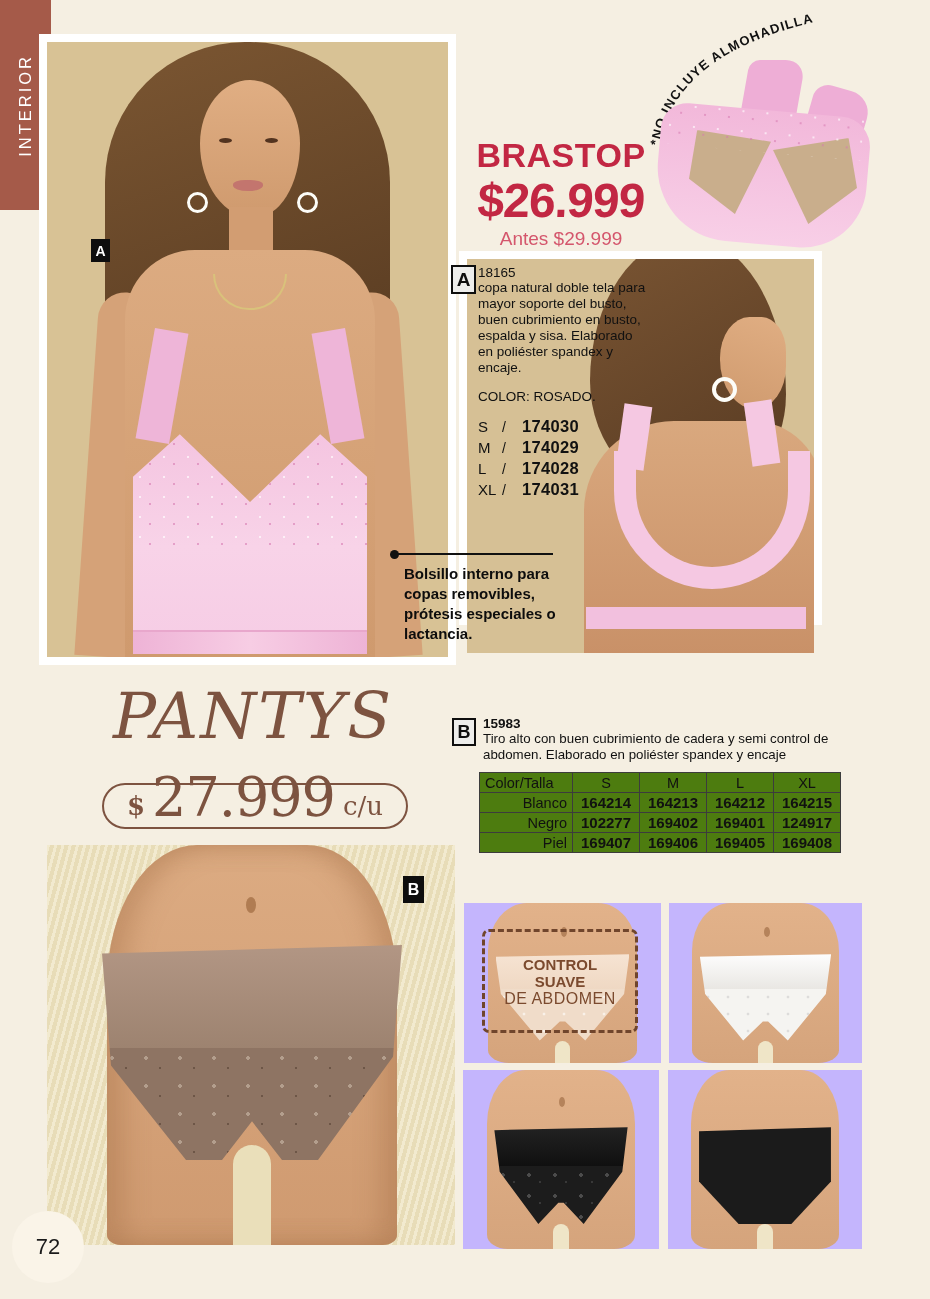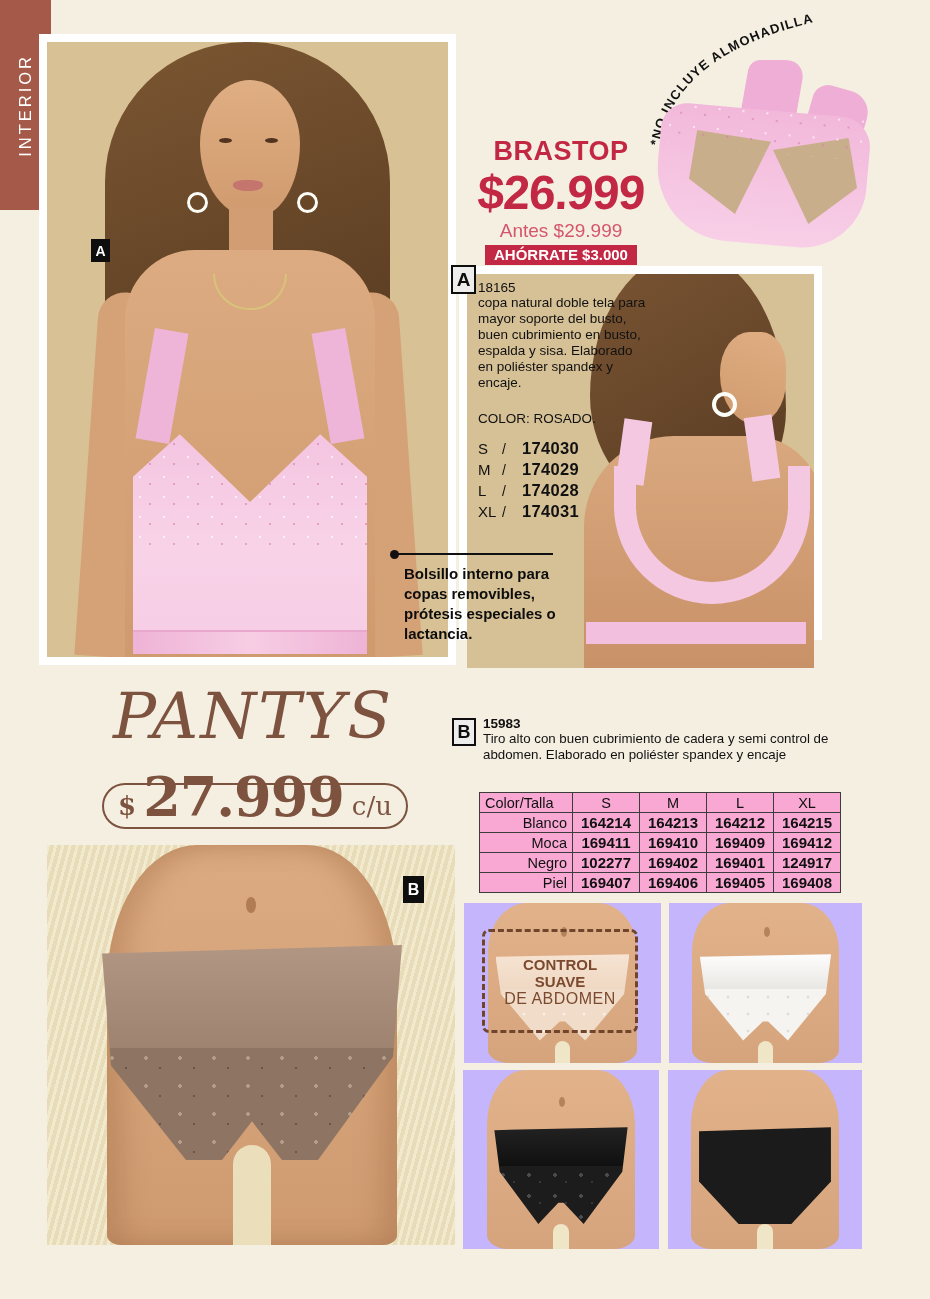--- a/index.html
+++ b/index.html
@@ -47,21 +47,21 @@
   .f-strap{width:34px;height:112px;background:#eeb5d8;}
   .f-bra{left:86px;top:388px;width:234px;height:212px;
     background:linear-gradient(180deg,#f4c4e0 0%,#f8d3e8 55%,#f6cde5);
     clip-path:polygon(0 22%,20% 2%,50% 34%,80% 2%,100% 22%,100% 100%,0 100%);}
   .f-bra-lace{left:0;top:0;width:100%;height:118px;opacity:.95;}
   .f-band{left:86px;top:588px;width:234px;height:22px;border-top:2px solid #e8a7cc;
     background:linear-gradient(90deg,#eeb3d6,#f7cde4,#eeb3d6);}
 
   
   .promo{left:455px;top:136px;width:212px;text-align:center;}
-  .promo-title{font-size:27px;font-weight:bold;color:#c22743;letter-spacing:.5px;}
+  .promo-title{font-size:34px;font-weight:bold;color:#c22743;letter-spacing:.5px;}
   .promo-price{font-size:48px;font-weight:bold;color:#c22743;letter-spacing:-1px;
     transform:skewX(-3deg);margin-top:-2px;}
   .promo-before{font-size:19px;color:#d4566c;margin-top:0;}
   .promo-badge{display:inline-block;background:#c22743;color:#fff;font-weight:bold;
     font-size:15px;padding:1px 9px 2px;margin-top:3px;}
   .curve-note{left:575px;top:10px;}
 
   
   .bra-flat{left:655px;top:58px;width:220px;height:200px;}
   .bw-strap-l{left:88px;top:2px;width:56px;height:78px;border-radius:10px 20px 0 0;
@@ -74,21 +74,21 @@
   .bw-pad-l{left:34px;top:72px;width:82px;height:84px;border-radius:10px;
     clip-path:polygon(10% 0,100% 14%,56% 100%,0 58%);}
   .bw-pad-r{left:118px;top:80px;width:84px;height:86px;border-radius:10px;
     clip-path:polygon(0 14%,90% 0,100% 58%,42% 100%);}
   .bw-lace-top{left:8px;top:48px;width:200px;height:46px;transform:rotate(5deg);opacity:.9;}
 
   
   .a-text{left:11px;top:6px;width:180px;}
   .a-code{font-size:13.5px;}
   .a-desc{font-size:13.5px;line-height:16px;width:172px;}
-  .a-color{font-size:13.5px;margin-top:20px;}
+  .a-color{font-size:13.5px;margin-top:13px;}
   .a-sizes{margin-top:13px;}
   .sz-row{display:flex;align-items:baseline;height:21px;}
   .sz-letter{width:24px;font-size:15px;}
   .sz-sep{width:20px;font-size:14px;}
   .sz-code{font-size:16.5px;font-weight:bold;letter-spacing:.3px;}
 
   
   .back-photo{right:0;top:0;width:252px;height:394px;overflow:hidden;}
   .b-hair{left:28px;top:-22px;width:196px;height:262px;
     border-radius:50% 50% 45% 55%/55% 60% 40% 45%;
@@ -111,27 +111,27 @@
     line-height:20px;color:#0d0d0d;}
 
   
   .pantys-title{left:55px;top:678px;width:396px;text-align:center;color:#7d5340;
     font-family:"DejaVu Serif","Liberation Serif",serif;font-style:italic;
     font-size:64px;line-height:76px;letter-spacing:2px;}
   .price-pill{left:102px;top:783px;width:302px;height:42px;border:2px solid #7d5340;
     border-radius:24px;display:flex;align-items:center;justify-content:center;
     color:#7d5340;font-family:"DejaVu Serif","Liberation Serif",serif;}
   .pp-cur{font-size:26px;font-weight:bold;margin-right:7px;}
-  .pp-amt{font-size:54px;font-weight:bold;margin-top:-18px;letter-spacing:-1px;}
+  .pp-amt{font-size:54px;font-weight:normal;margin-top:-18px;letter-spacing:-1px;}
   .pp-unit{font-size:26px;margin-left:8px;}
 
   
   .b-code{left:483px;top:716px;font-size:13.5px;font-weight:bold;}
   .b-desc{left:483px;top:731px;width:354px;font-size:13.3px;line-height:15.5px;}
-  .size-table{left:479px;top:792px;border-collapse:collapse;background:#f9a8d4;}
+  .size-table{left:479px;top:772px;border-collapse:collapse;background:#4d7c0f;}
   .size-table th,.size-table td{border:1.6px solid #3c3c3c;font-size:14.5px;font-weight:normal;
     padding:0 5px;height:19px;text-align:center;}
   .size-table .colhead{width:82px;text-align:left;}
   .size-table .szcol{width:56px;}
   .size-table td.code{font-weight:bold;font-size:15px;}
   .size-table td.cname{text-align:right;}
 
   
   .photo-big{left:47px;top:845px;width:408px;height:400px;background:#eadfba;
     background-image:repeating-linear-gradient(105deg, rgba(250,245,228,.5) 0 3px, rgba(226,214,178,.3) 3px 7px);}
@@ -237,21 +237,21 @@
 
   <div class="abs bra-flat">
     <div class="il bw-strap-l lace-pink"></div>
     <div class="il bw-strap-r lace-pink"></div>
     <div class="il bw-body"></div>
     <div class="il bw-pad bw-pad-l"></div>
     <div class="il bw-pad bw-pad-r"></div>
     <div class="il bw-lace-top lace-pink"></div>
   </div>
 
-  <div class="abs frame" style="left:459px;top:266px;width:363px;height:374px;">
+  <div class="abs frame" style="left:459px;top:251px;width:363px;height:374px;">
     <div class="photo panel-a-inner">
       <div class="il back-photo">
         <div class="il b-hair"></div>
         <div class="il b-face"></div>
         <div class="il b-earring"></div>
         <div class="il b-back"></div>
         <div class="il b-strap" style="left:58px;top:146px;transform:rotate(8deg);"></div>
         <div class="il b-strap" style="left:186px;top:142px;transform:rotate(-8deg);"></div>
         <div class="il b-scoop"></div>
         <div class="il b-band"></div>
@@ -313,27 +313,20 @@
     </thead>
     <tbody>
       <tr>
         <td class="cname">Blanco</td>
         <td class="code">164214</td>
         <td class="code">164213</td>
         <td class="code">164212</td>
         <td class="code">164215</td>
       </tr>
       <tr>
-        <td class="cname">Moca</td>
-        <td class="code">169411</td>
-        <td class="code">169410</td>
-        <td class="code">169409</td>
-        <td class="code">169412</td>
-      </tr>
-      <tr>
         <td class="cname">Negro</td>
         <td class="code">102277</td>
         <td class="code">169402</td>
         <td class="code">169401</td>
         <td class="code">124917</td>
       </tr>
       <tr>
         <td class="cname">Piel</td>
         <td class="code">169407</td>
         <td class="code">169406</td>
@@ -391,14 +384,15 @@
 
   <div class="abs photo sp v-blackback" style="left:668px;top:1070px;width:194px;height:179px;">
     <div class="sp-body"></div>
     <div class="sp-panty">
       <div class="sp-band"></div>
       <div class="sp-lace"></div>
     </div>
     <div class="sp-gap"></div>
   </div>
 
+  <div class="abs page-circle">72</div>
 
 </div>
 
 </body></html>

